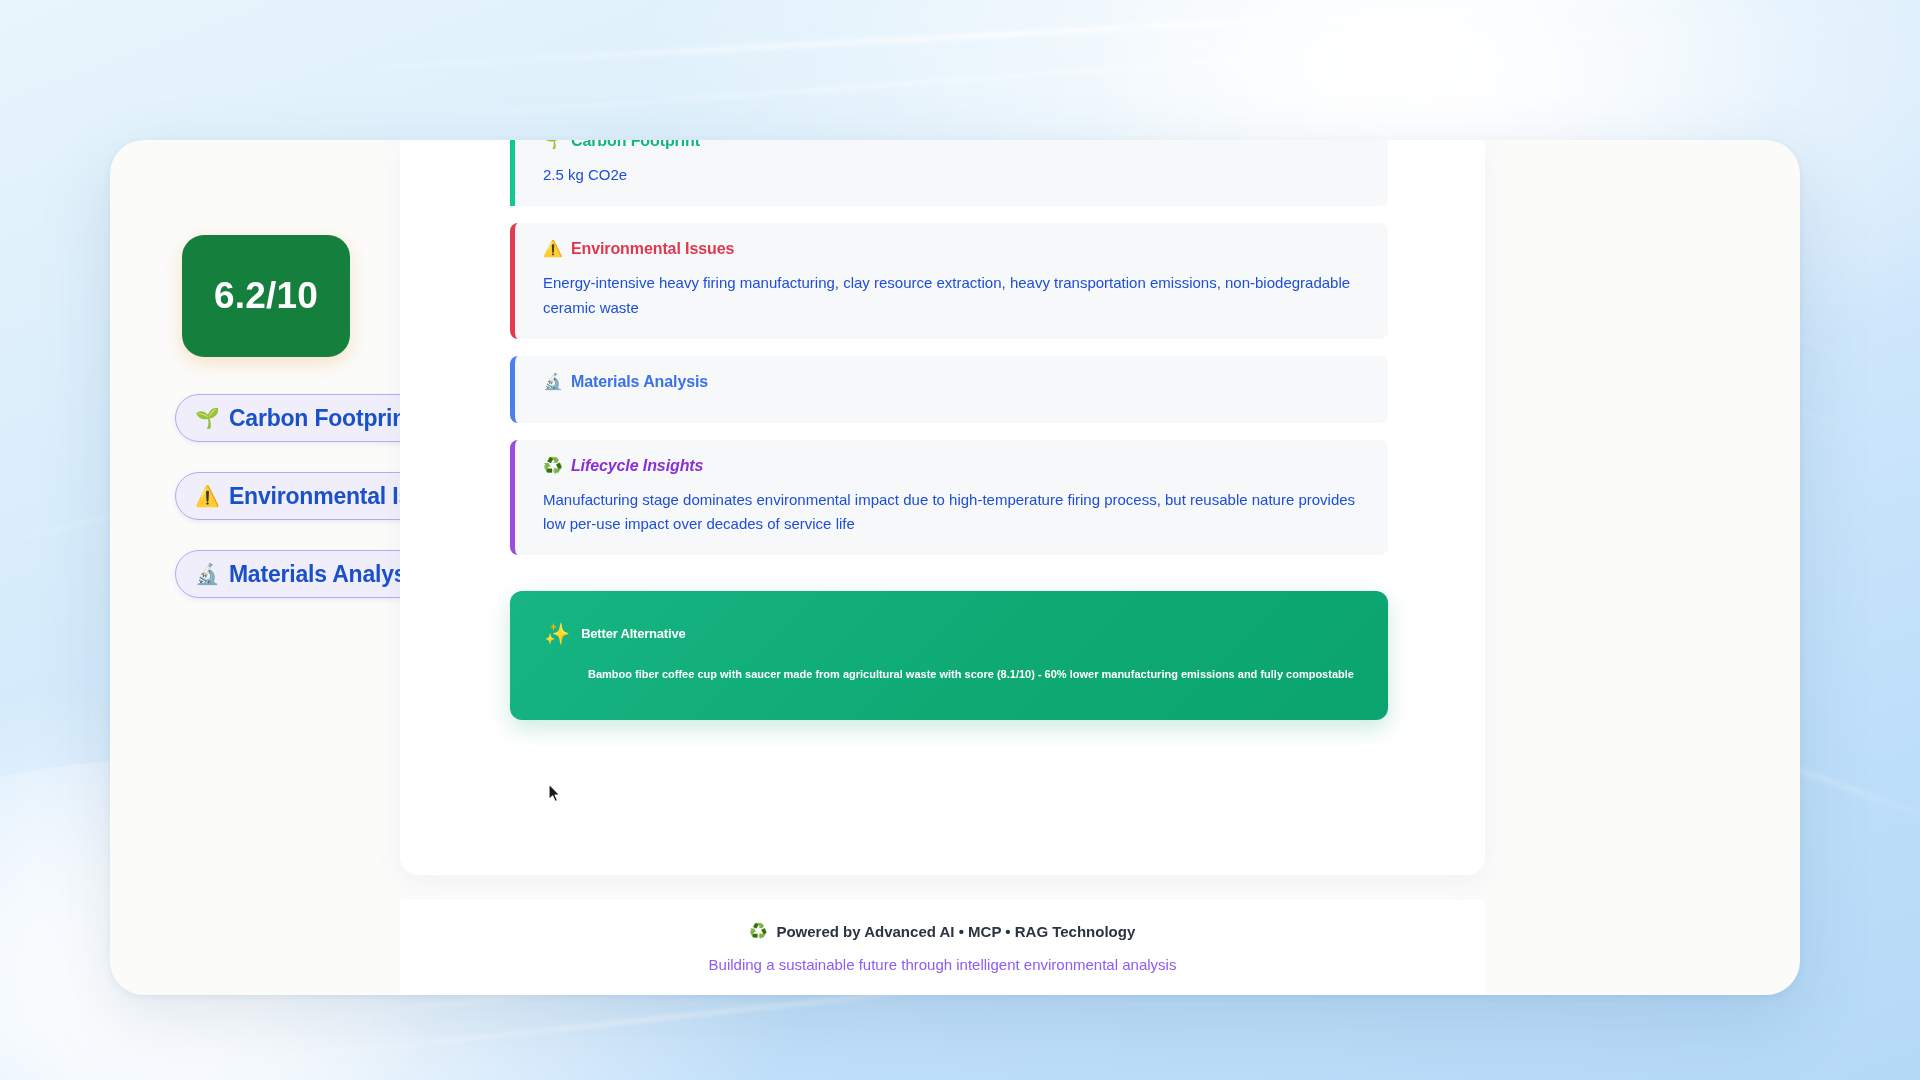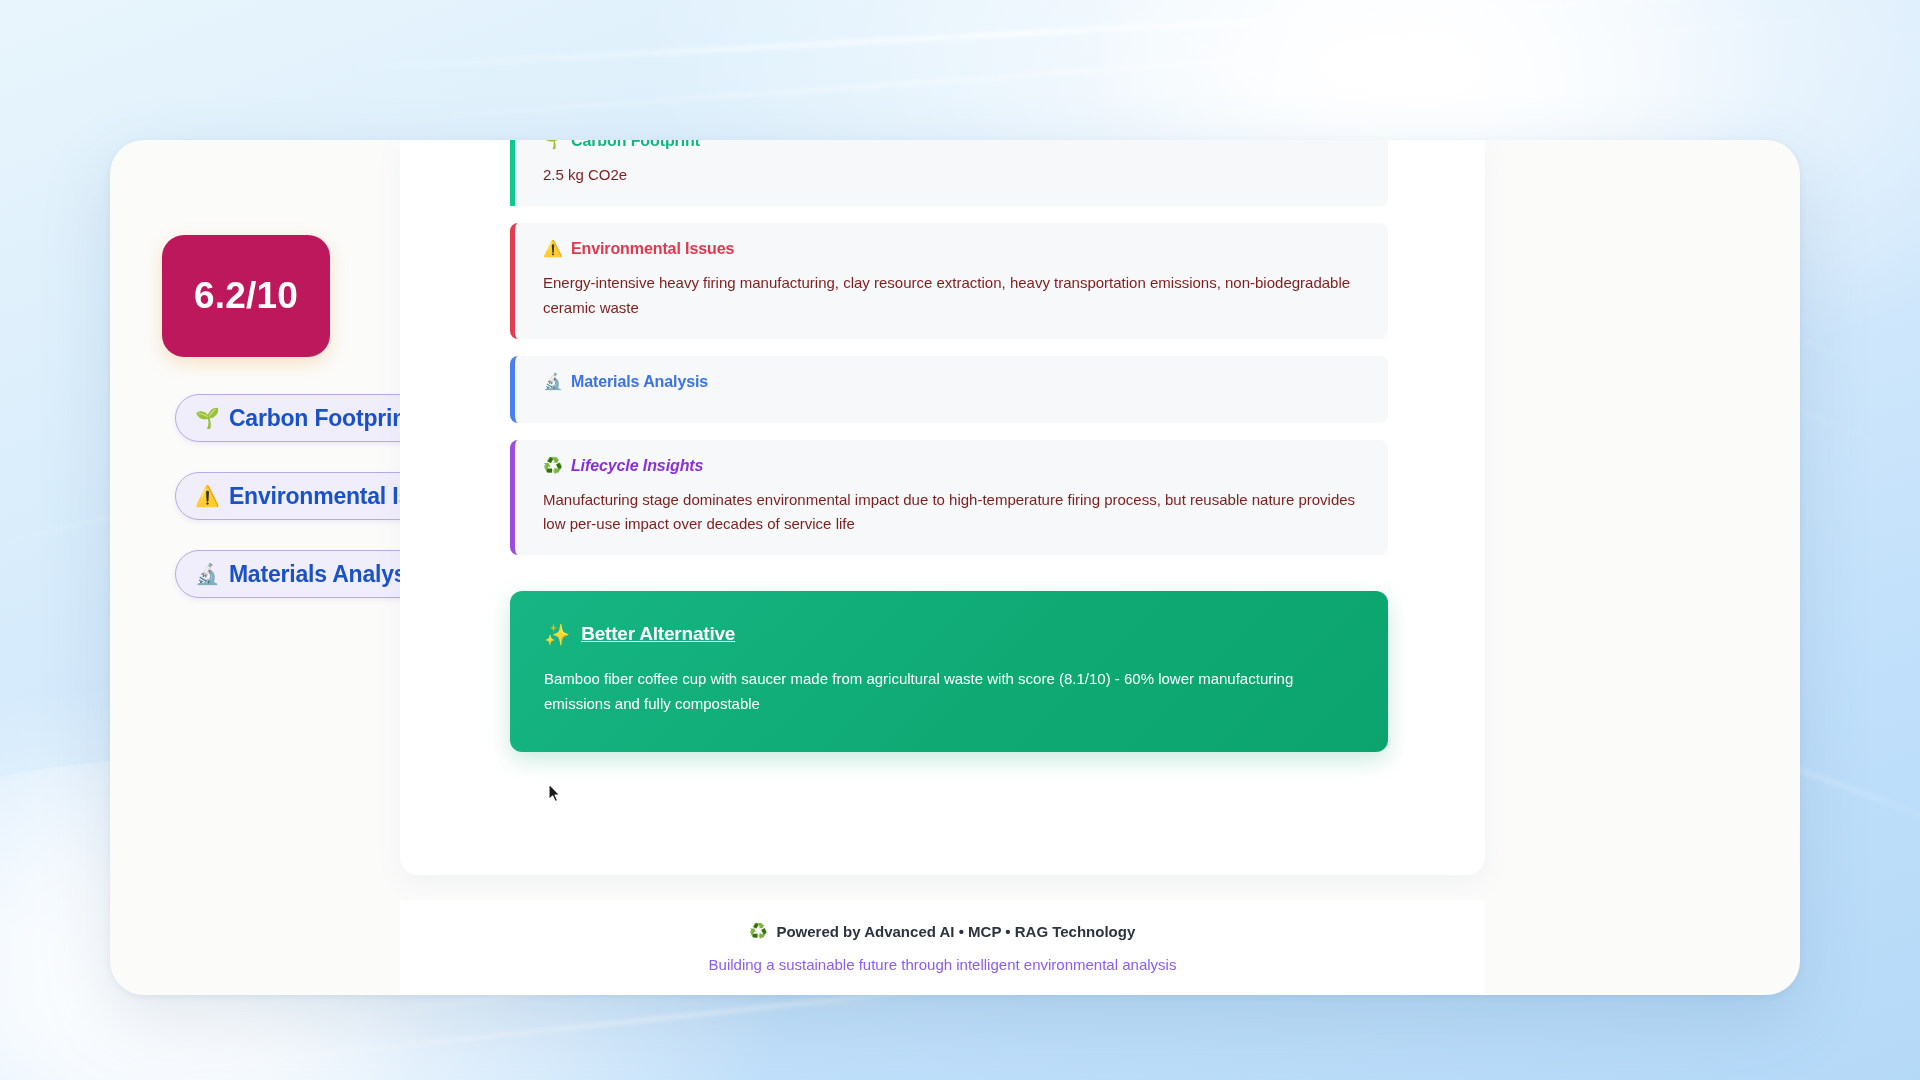--- a/index.html
+++ b/index.html
@@ -62,25 +62,25 @@
   #left-rail {
     position: absolute;
     left: 0; top: 0;
     width: 345px;
     height: 100%;
     padding: 80px 0 0 0;
   }
 
   #score-badge {
     position: absolute;
-    left: 52px;
+    left: 72px;
     top: 95px;
     width: 168px;
     height: 122px;
-    background: #be185d;
+    background: #15803d;
     border-radius: 22px;
     display: flex;
     align-items: center;
     justify-content: center;
     box-shadow: 0 6px 18px rgba(230,160,60,.28);
     color: #ffffff;
     font-size: 37px;
     font-weight: 700;
     letter-spacing: .2px;
   }
@@ -146,21 +146,21 @@
   }
   .card-head .head-ico { font-size: 16px; line-height: 1; }
   .card-head .head-txt {
     font-size: 16px;
     font-weight: 700;
     letter-spacing: -.1px;
   }
   .card-body {
     font-size: 15px;
     line-height: 1.62;
-    color: #7f1d1d;
+    color: #1d4ed8;
     max-width: 860px;
   }
 
   
   #alt-banner {
     position: relative;
     margin-top: 36px;
     background: linear-gradient(135deg, #16b583 0%, #0faa74 55%, #0ba46f 100%);
     border-radius: 12px;
     padding: 32px 34px 36px 34px;
@@ -168,30 +168,30 @@
     box-shadow: 0 8px 22px rgba(16,160,115,.22);
   }
   #alt-banner .alt-head {
     display: flex;
     align-items: center;
     gap: 11px;
     margin-bottom: 22px;
   }
   #alt-banner .alt-ico { font-size: 21px; line-height: 1; }
   #alt-banner .alt-title {
-    font-size: 19px;
+    font-size: 13px;
     font-weight: 700;
     letter-spacing: -.2px;
-    text-decoration: underline;
   }
   #alt-banner .alt-body {
-    font-size: 15px;
-    font-weight: 400;
+    font-size: 11px;
+    font-weight: 700;
     line-height: 1.62;
     max-width: 830px;
+    margin-left: 44px;
   }
 
   
   #footer {
     position: absolute;
     left: 290px;
     top: 760px;
     width: 1085px;
     height: 95px;
     background: #ffffff;

